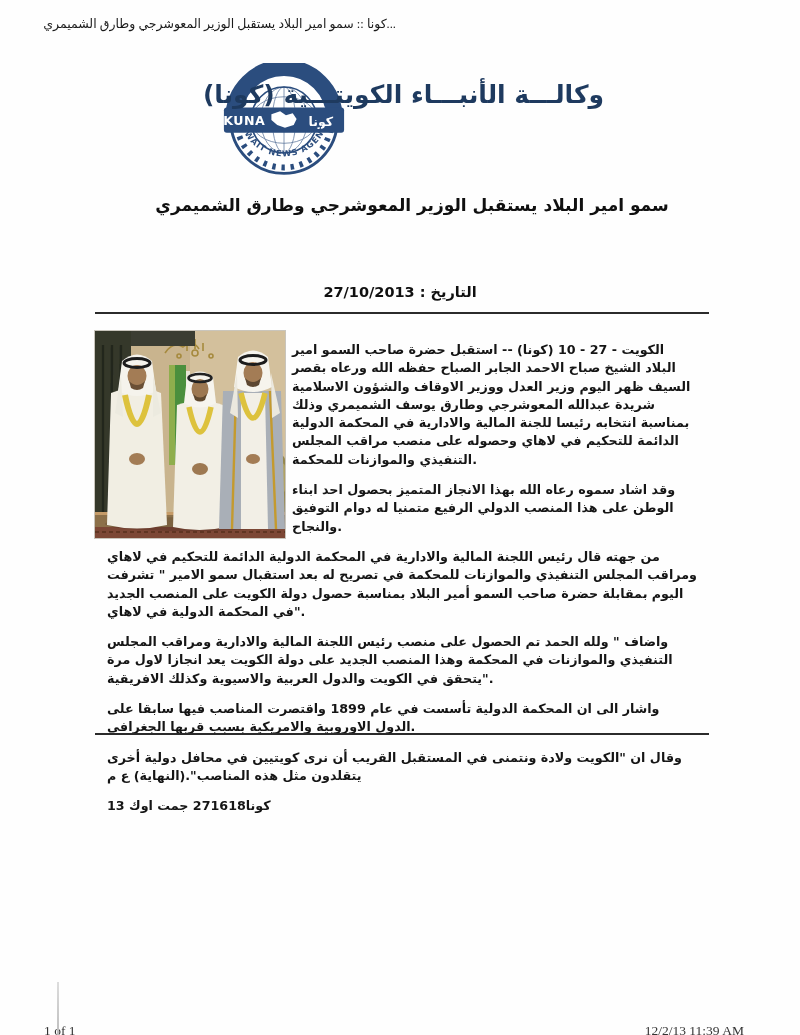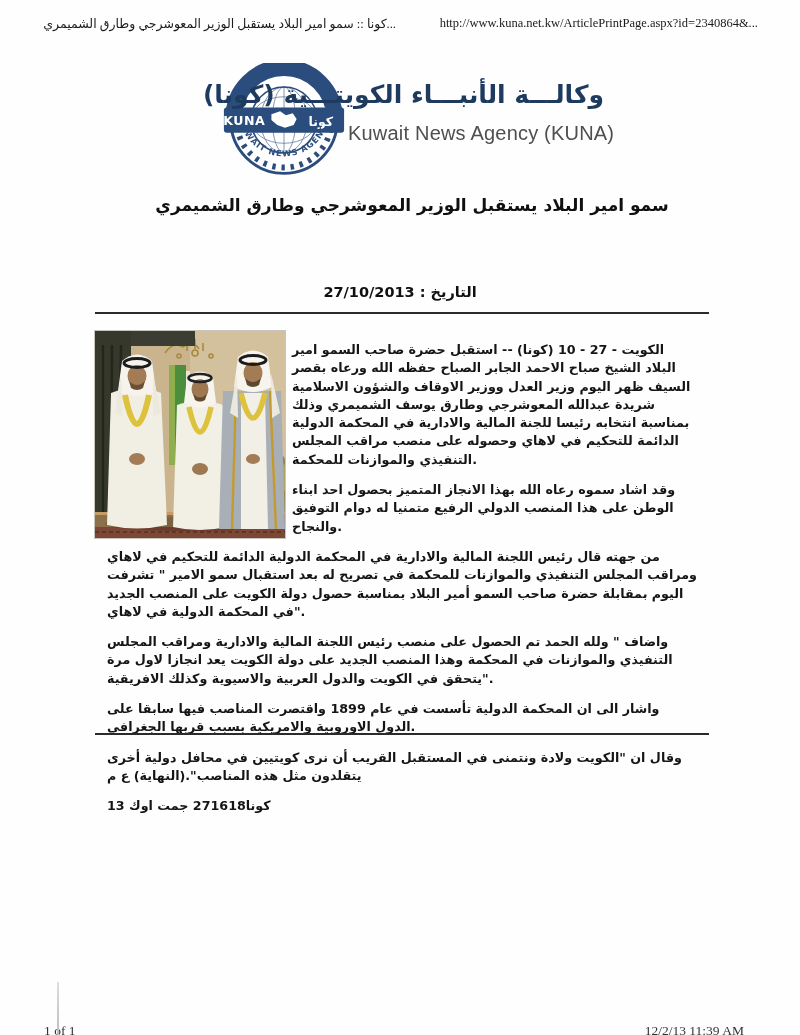--- a/index.html
+++ b/index.html
@@ -63,21 +63,20 @@
   }
   .photo svg{display:block;width:100%;height:100%;}
 </style>
 </head>
 <body>
 
 <div class="page">
 
   <div class="print-header">
     <div class="ph-left">...كونا :: سمو امير البلاد يستقبل الوزير المعوشرجي وطارق الشميمري 27/10</div>
-    <div class="ph-right">http://www.kuna.net.kw/ArticlePrintPage.aspx?id=2340864&amp;...</div>
   </div>
 
   <svg class="emblem" viewBox="0 0 130 118" aria-hidden="true">
     <defs>
       <path id="arcTop" d="M21,64 A46,46 0 0 1 109,64" fill="none"></path>
       <path id="arcBot" d="M20,62 A47,47 0 0 0 110,62" fill="none"></path>
     </defs>
 
     <circle cx="65" cy="58" r="55" fill="#ffffff" stroke="#2b4d7e" stroke-width="3"></circle>
     <circle cx="65" cy="58" r="49" fill="none" stroke="#2b4d7e" stroke-width="6" stroke-dasharray="3.5 6"></circle>
@@ -104,21 +103,20 @@
       <text x="103" y="64" font-size="13" font-weight="bold" fill="#ffffff" font-family="DejaVu Sans, sans-serif" text-anchor="middle">كونا</text>
     </g>
 
     <text font-size="8.5" font-weight="bold" fill="#2b4d7e" font-family="DejaVu Sans, sans-serif" letter-spacing="1">
       <textPath href="#arcBot" startOffset="50%" text-anchor="middle">KUWAIT NEWS AGENCY</textPath>
     </text>
   </svg>
 
   <div class="wordmark">
     <div class="wm-ar">وكالـــة الأنبـــاء الكويتـــية (كونا)</div>
-    <div class="wm-en">Kuwait News Agency (KUNA)</div>
   </div>
 
   <div class="headline">سمو امير البلاد يستقبل الوزير المعوشرجي وطارق الشميمري</div>
   <div class="date-line">التاريخ : 27/10/2013</div>
   <div class="rule rule-top"></div>
 
   <div class="article-body">
     <div class="photo">
       <svg viewBox="0 0 190 207" preserveAspectRatio="none" aria-hidden="true">
         <defs>

